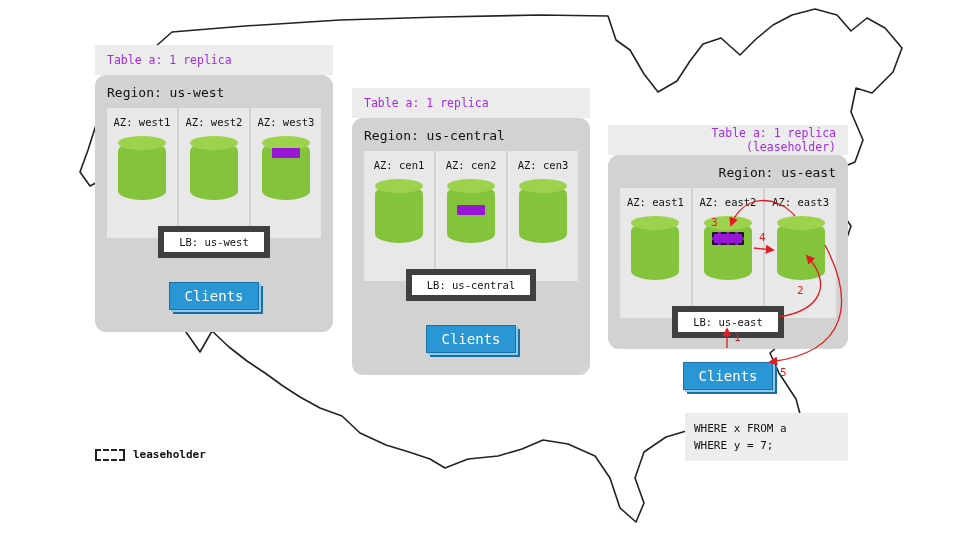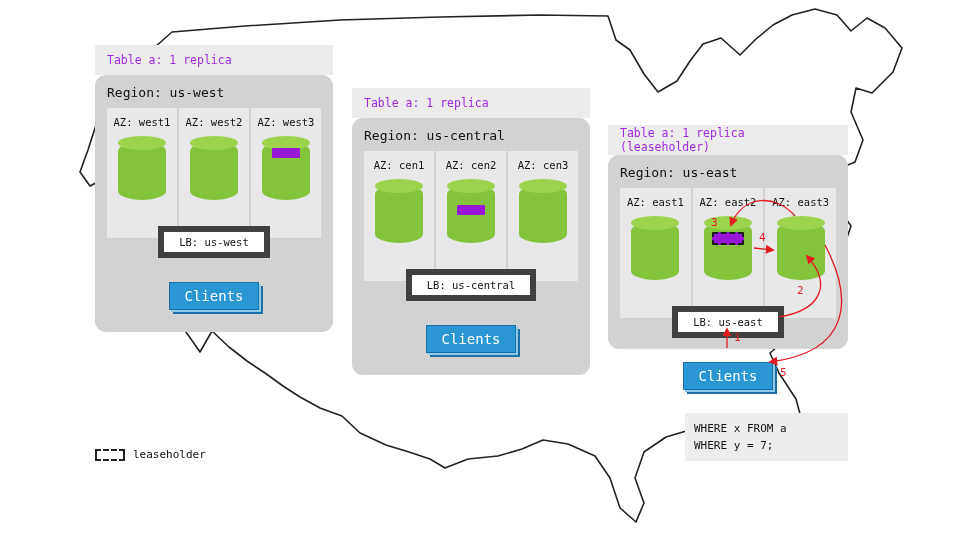--- a/index.html
+++ b/index.html
@@ -53,21 +53,21 @@
     background:#2a96d4; color:#fff; font-size:14px; padding:5px 14px;
     border:1px solid #1a6fa5;
     box-shadow: 2px 2px 0 #8ec9e9, 4px 4px 0 #1a6fa5;
   }
 
   .sql-note {
     position:absolute; left:685px; top:413px; width:163px; z-index:2;
     background:#ededed; font-size:11px; color:#111; padding:7px 9px; line-height:1.55;
   }
 
-  .legend { position:absolute; left:95px; top:448px; z-index:2; display:flex; align-items:center; gap:8px; }
+  .legend { position:absolute; left:95px; top:448px; z-index:2; display:flex; align-items:center; gap:8px;font-weight:bold; }
   .legend-swatch { width:30px; height:12px; border:2px dashed #222; background:#fff; }
   .legend-label { font-size:11px; color:#111; }
 
   .arrows-svg { position:absolute; left:0; top:0; z-index:5; pointer-events:none; }
   .arrow-num { position:absolute; z-index:6; color:#e11b22; font-size:11px; pointer-events:none; }
 </style>
 </head>
 <body>
 
 <div class="stage">
@@ -151,21 +151,21 @@
             <div class="cyl-top"></div>
             <div class="cyl-body"></div>
           </div>
         </div>
       </div>
       <div class="lb-box">LB: us-central</div>
       <div class="clients-btn">Clients</div>
     </div>
   </div>
 
-  <div class="panel" style="left:608px; top:125px; width:240px; height:224px;">
+  <div class="panel" style="left:608px; top:125px; width:240px; height:224px;text-align:right;">
     <div class="panel-header">
       <span>Table a: 1 replica (leaseholder)</span>
     </div>
     <div class="panel-body">
       <div class="region-title">Region: us-east</div>
       <div class="az-box">
         <div class="az-col">
           <div class="az-label">AZ: east1</div>
           <div class="cylinder">
             <div class="cyl-top"></div>

